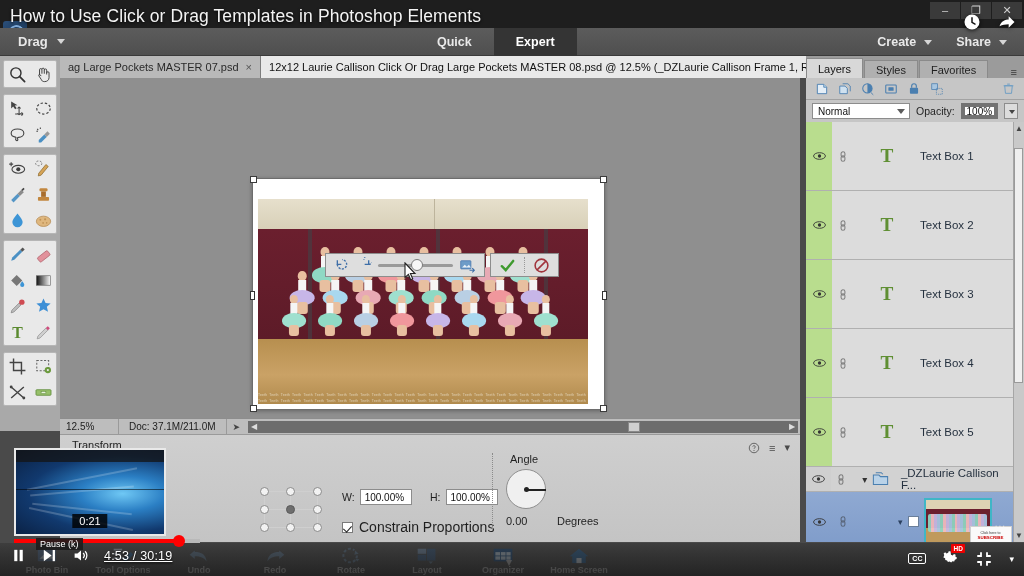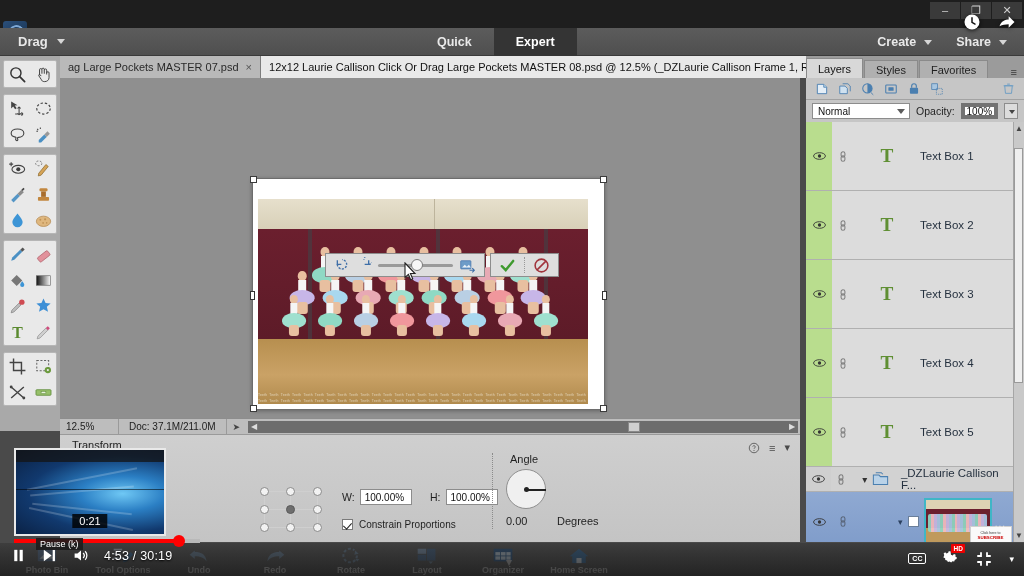--- a/index.html
+++ b/index.html
@@ -209,21 +209,21 @@
   .yt-preview .topstrip{position:absolute;left:0;top:0;width:100%;height:12px;background:rgba(20,20,20,.75);}
 
   .progresswrap{position:absolute;left:0;top:538px;width:1024px;height:5px;z-index:44;}
   .progbg{position:absolute;left:14px;top:1px;width:186px;height:4px;background:#b9b9b9;}
   .progfill{position:absolute;left:14px;top:1px;width:163px;height:4px;background:#f00;}
   .progdot{position:absolute;left:173px;top:-3px;width:12px;height:12px;border-radius:50%;background:#f00;}
   .tooltip-pause{position:absolute;left:36px;top:0px;background:rgba(28,28,28,.9);color:#fff;
     font-size:9px;padding:1px 4px;z-index:46;}
   .ytbar{position:absolute;left:0;top:543px;width:1024px;height:33px;z-index:43;
     background:linear-gradient(180deg,rgba(22,22,22,.55),rgba(22,22,22,.80));}
-  .ytleft{position:absolute;left:10px;top:4px;display:flex;align-items:center;gap:14px;color:#fff;}
+  .ytleft{position:absolute;left:10px;top:4px;display:flex;align-items:center;gap:14px;color:#fff;text-decoration:underline;}
   .ytright{position:absolute;right:10px;top:6px;display:flex;align-items:center;gap:16px;color:#fff;}
   .yttime{font-size:12.5px;color:#fff;letter-spacing:.2px;text-shadow:0 1px 2px #000;}
   .ccbox{border:1.6px solid #fff;border-radius:2px;font-size:7px;font-weight:bold;color:#fff;
     padding:1px 3px;line-height:1;}
   .hdbadge{position:absolute;left:9px;top:-5px;background:#e00;color:#fff;font-size:6.5px;
     font-weight:bold;padding:1px 2px;border-radius:1px;}
 
   
   .pse-taskbar{position:absolute;left:0;top:542px;width:1024px;height:34px;
     background:linear-gradient(180deg,#6e6e6e,#5c5c5c);border-top:1px solid #4a4a4a;}
@@ -251,20 +251,21 @@
       <span>Window</span>
       <span>Help</span>
     </div>
     <div class="wincontrols">
       <div class="wc">–</div>
       <div class="wc">❐</div>
       <div class="wc close">✕</div>
     </div>
   </div>
 
+  <div class="yt-title">How to Use Click or Drag Templates in Photoshop Elements</div>
   <div class="yt-topright">
     <svg width="20" height="20" viewBox="0 0 24 24">
       <circle cx="12" cy="12" r="9" fill="#fff"></circle>
         <path d="M12 7v5.4l3.6 2.1" stroke="#111" stroke-width="1.8" fill="none" stroke-linecap="round"></path>
     </svg>
     <svg width="22" height="20" viewBox="0 0 24 24">
       <path d="M3 17c2-6 7-8 11-8V5l7 7-7 7v-4.2c-4 0-7.5 1-11 2.2z" fill="#fff"></path>
     </svg>
   </div>
 
@@ -707,21 +708,21 @@
     <div style="position:absolute;left:282px;top:54px;display:flex;align-items:center;gap:5px">
       <span style="font-size:10.5px;color:#1f1f1f">W:</span>
       <div class="field">100.00%</div>
     </div>
     <div style="position:absolute;left:370px;top:54px;display:flex;align-items:center;gap:5px">
       <span style="font-size:10.5px;color:#1f1f1f">H:</span>
       <div class="field">100.00%</div>
     </div>
     <div style="position:absolute;left:282px;top:84px;display:flex;align-items:center;gap:6px">
       <span class="chk"></span>
-      <span style="font-size:10px;color:#1f1f1f">Constrain Proportions</span>
+      <span style="font-size:14px;color:#1f1f1f">Constrain Proportions</span>
     </div>
 
     <div class="vdiv" style="left:432px"></div>
 
     <div style="position:absolute;left:450px;top:18px;font-size:11px;color:#1f1f1f">Angle</div>
     <div class="dial" style="position:absolute;left:446px;top:34px"></div>
     <div style="position:absolute;left:446px;top:80px;font-size:11px;color:#1f1f1f">0.00</div>
     <div style="position:absolute;left:497px;top:80px;font-size:11px;color:#1f1f1f">Degrees</div>
   </div>
 

